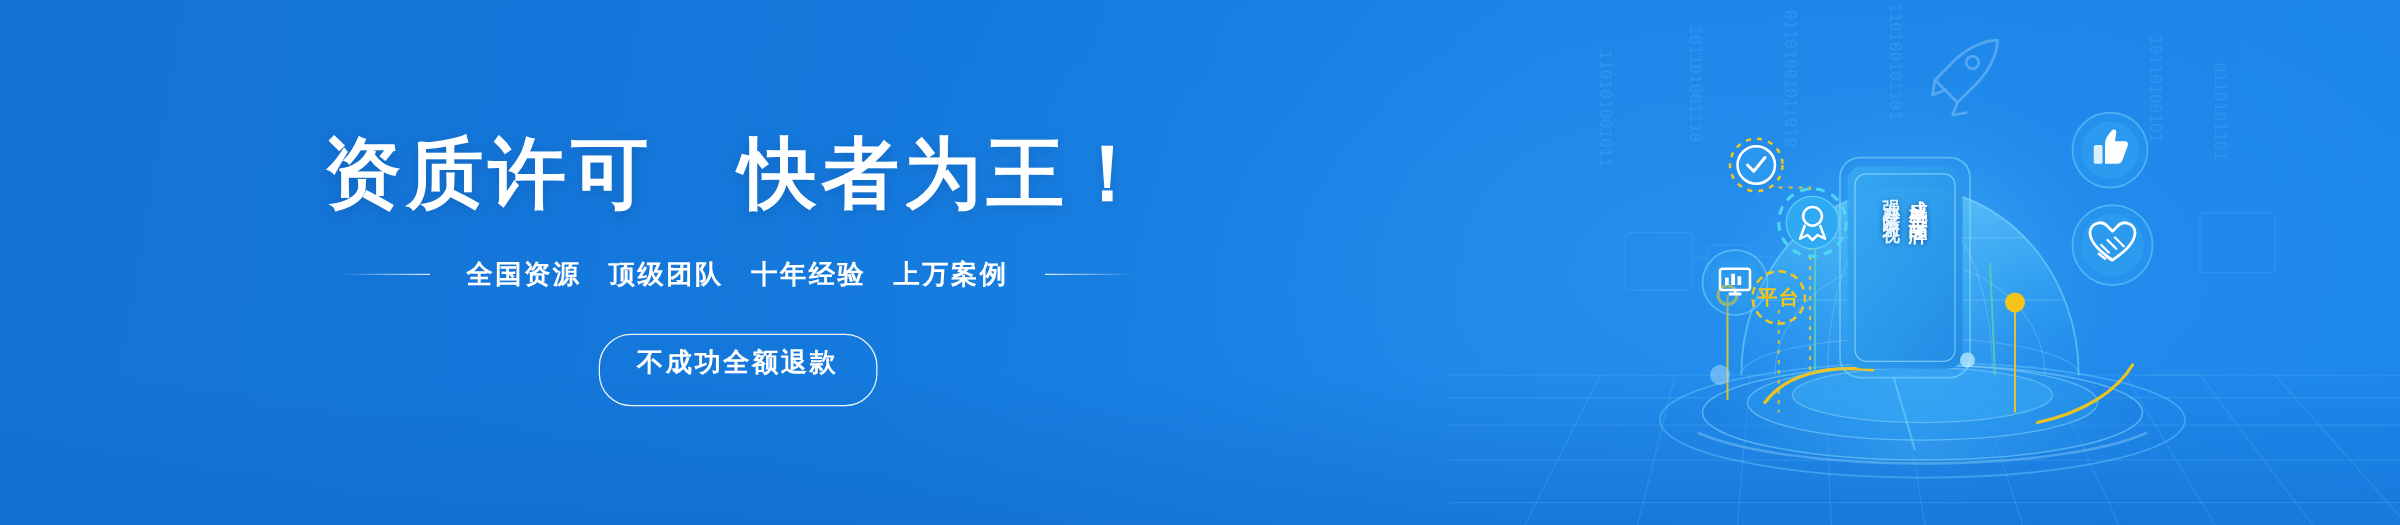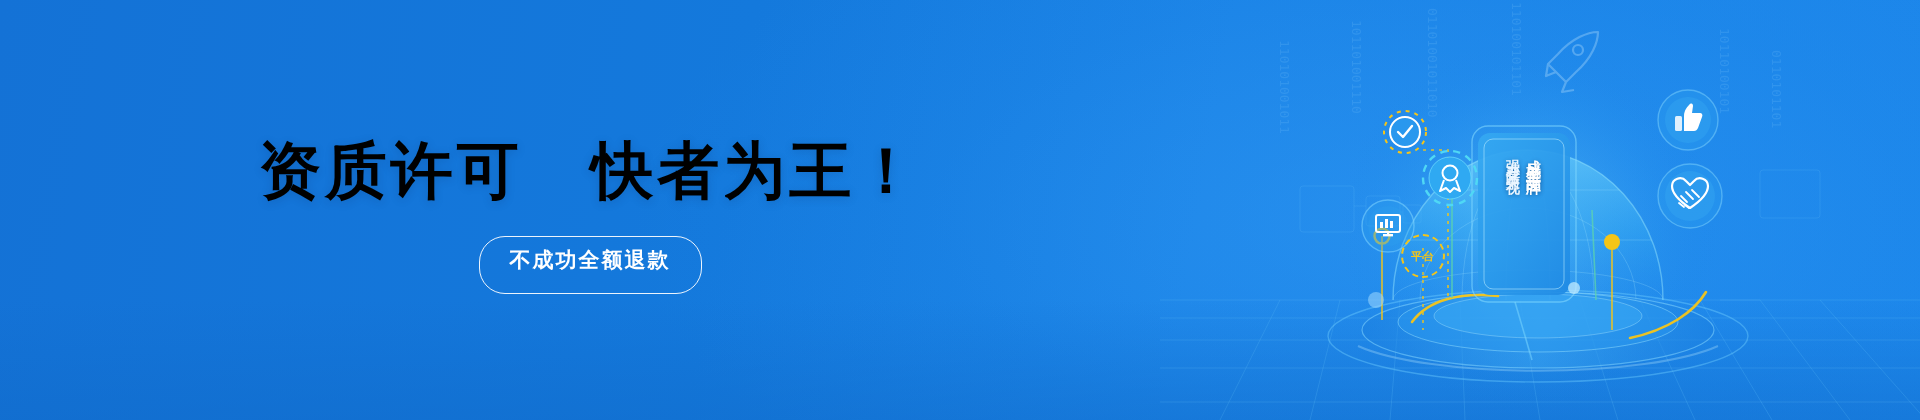--- a/index.html
+++ b/index.html
@@ -38,21 +38,21 @@
   .copy {
     position:absolute;
     left:0; top:0;
     width:1180px; height:420px;
     display:flex; flex-direction:column;
     align-items:center; justify-content:center;
     padding-top:14px;
   }
 
   .headline {
-    color:#000000;
+    color:#ffffff;
     font-size:62px;
     font-weight:bold;
     letter-spacing:4px;
     line-height:1;
     white-space:nowrap;
     text-shadow:0 2px 10px rgba(0,40,90,.18);
   }
   .headline .gap { display:inline-block; width:26px; }
 
   .sub-row {
@@ -115,27 +115,27 @@
     font-size:15px;
     font-weight:bold;
     letter-spacing:4px;
     line-height:1;
     text-shadow:0 1px 4px rgba(0,50,110,.45);
   }
   .vtext.b { font-size:14px; color:#eaf6ff; }
 
   .badge-pt {
     position:absolute;
-    left:241px; top:234px;
+    left:241px; top:216px;
     width:44px; height:44px;
     border-radius:50%;
     border:2px dashed #f5c518;
     display:flex; align-items:center; justify-content:center;
     color:#f5c518;
-    font-size:11px;
+    font-size:16px;
     font-weight:bold;
     letter-spacing:1px;
   }
 </style>
 </head>
 <body>
 
 <div id="banner">
 
   <div class="bg-base"></div>
@@ -144,20 +144,30 @@
   <div class="bg-bottomfade"></div>
 
   <div class="copy">
 
     <div class="headline">
       <span>资质许可</span>
       <span class="gap"></span>
       <span>快者为王！</span>
     </div>
 
+    <div class="sub-row">
+      <div class="sub-rule"></div>
+      <div class="sub-text">
+        <span>全国资源</span>
+        <span>顶级团队</span>
+        <span>十年经验</span>
+        <span>上万案例</span>
+      </div>
+      <div class="sub-rule right"></div>
+    </div>
 
     <button class="cta">不成功全额退款</button>
   </div>
 
   <div class="art">
     <svg viewBox="0 0 760 420" xmlns="http://www.w3.org/2000/svg">
       <defs>
         <linearGradient id="domeG" x1="0" y1="0" x2="0" y2="1">
           <stop offset="0%" stop-color="#7fe0ff" stop-opacity=".55"></stop>
           <stop offset="55%" stop-color="#3ab6f5" stop-opacity=".30"></stop>

